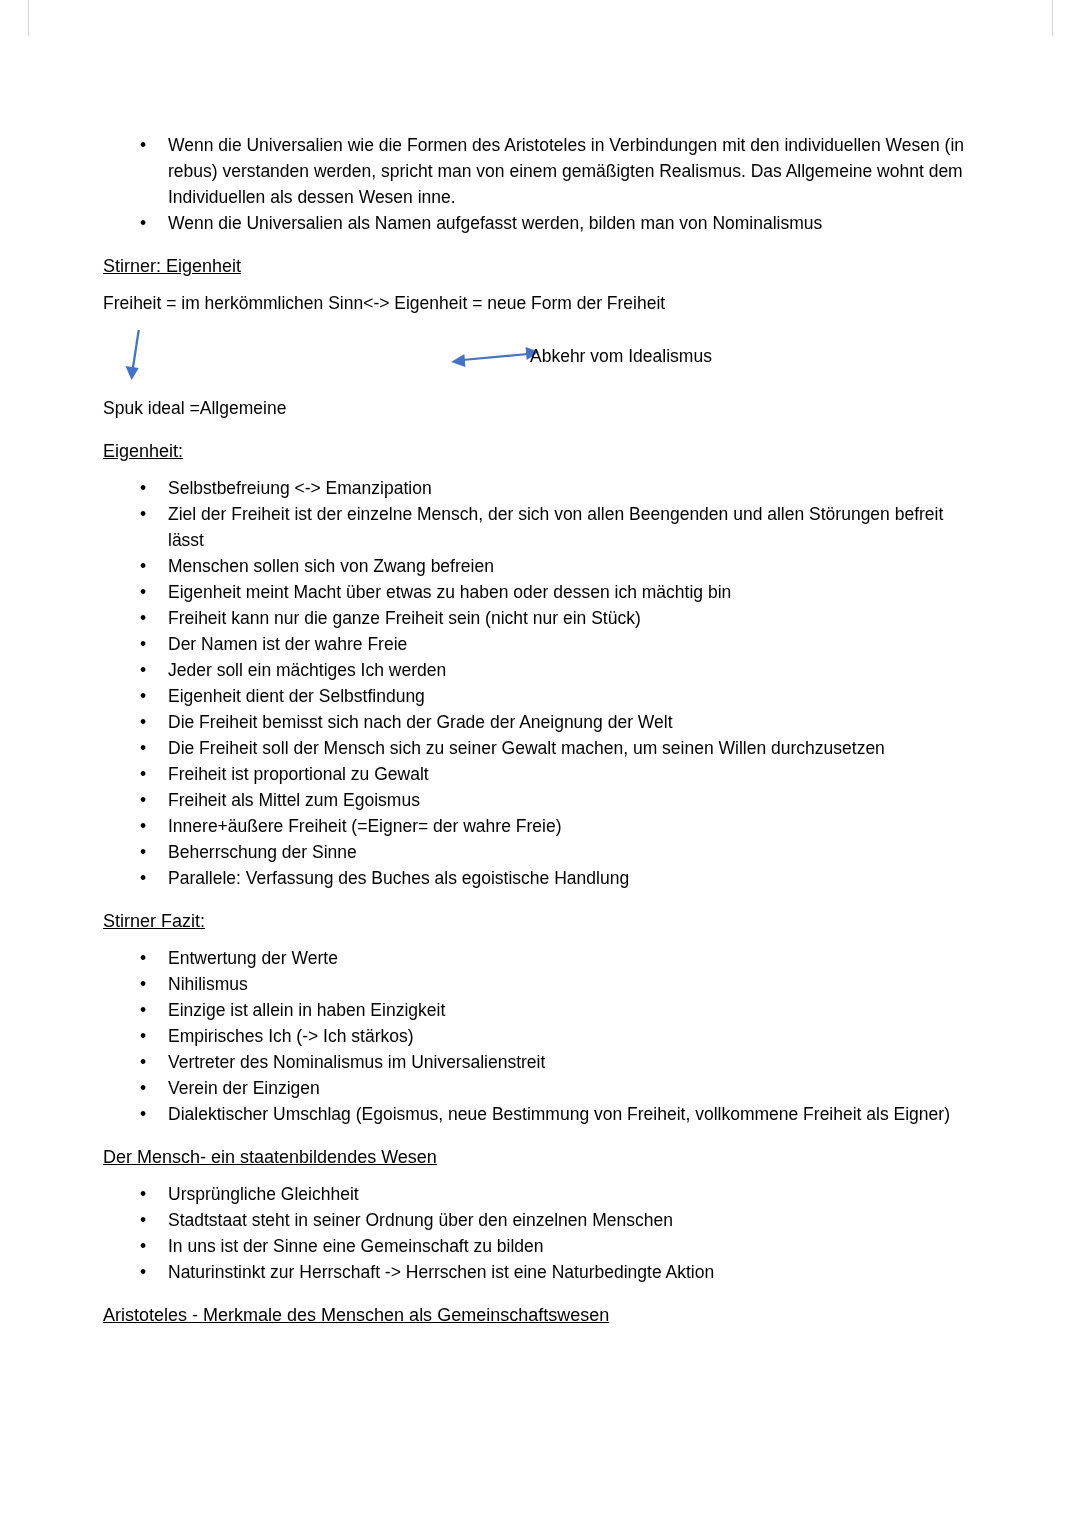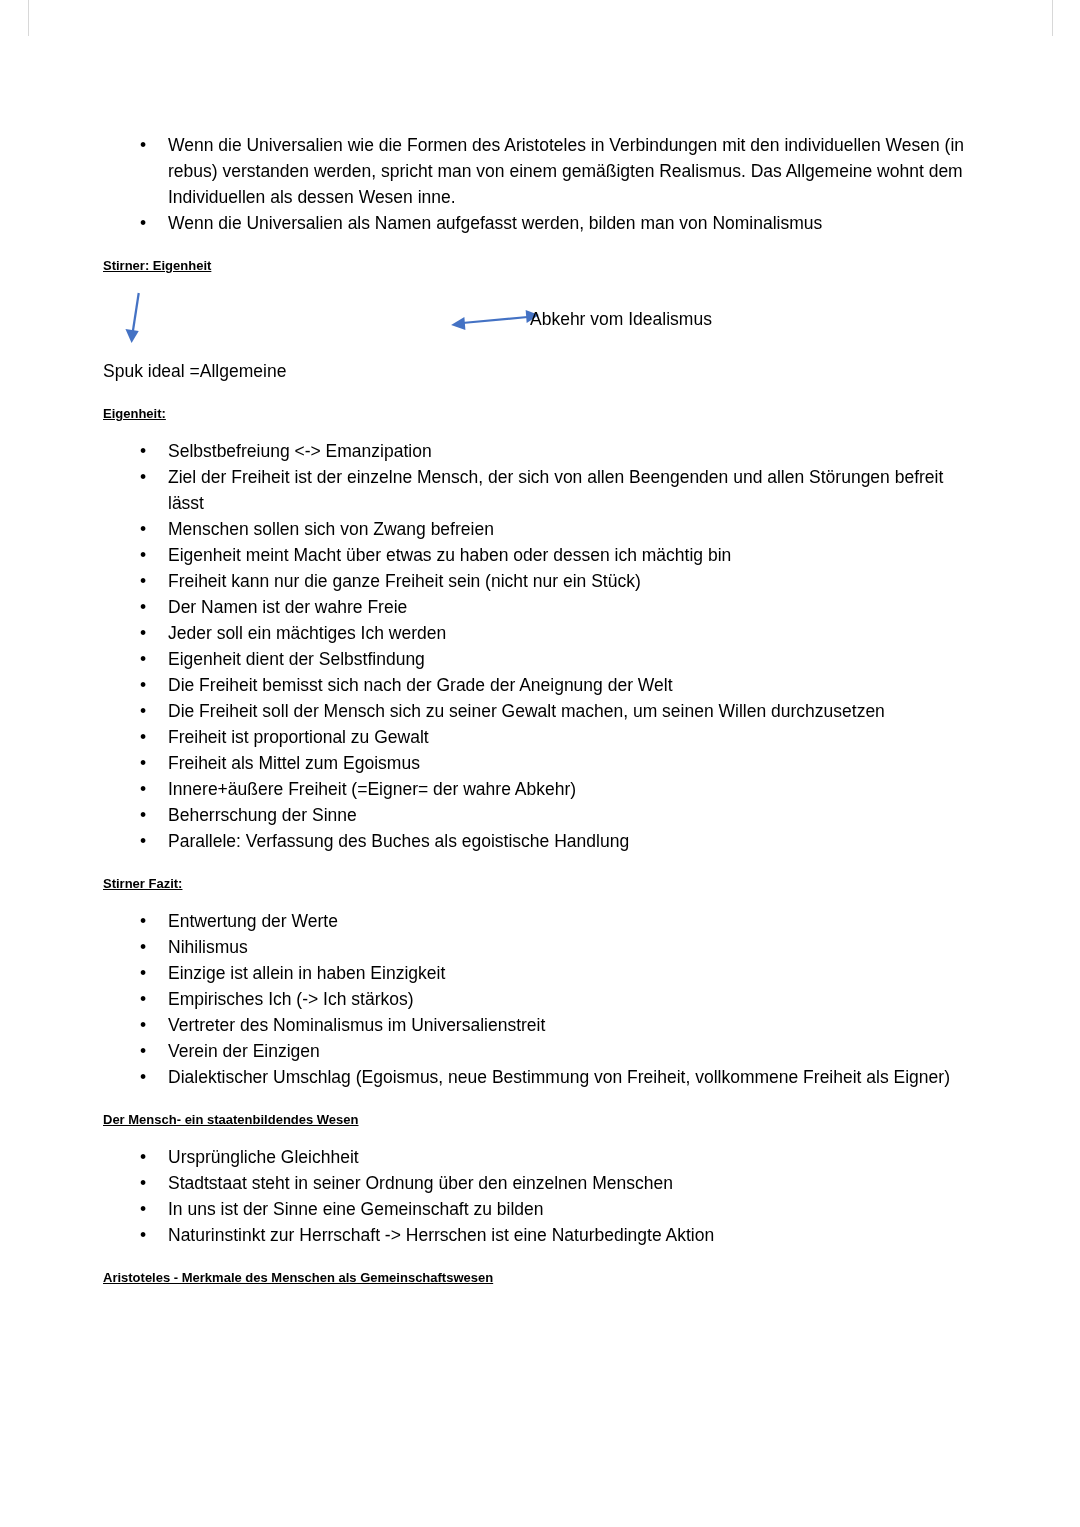--- a/index.html
+++ b/index.html
@@ -16,23 +16,23 @@
   .edge-mark { position: absolute; top: 0; width: 1px; height: 36px; background: #d8d8d8; }
   .edge-mark.left  { left: 28px; }
   .edge-mark.right { right: 27px; }
 
   .page {
     padding: 126px 97px 40px 103px;
     font-size: 17.5px;
     line-height: 26px;
   }
   h2.section-heading {
-    font-size: 13px;
+    font-size: 18px;
     line-height: 26px;
-    font-weight: bold;
+    font-weight: normal;
     text-decoration: underline;
     margin: 17px 0 11px 0;
   }
   p.paragraph { margin: 0 0 11px 0; }
   ul.bullet-list {
     list-style: none;
     margin: 6px 0 17px 0;
     padding: 0 0 0 65px;
   }
   ul.bullet-list li { position: relative; }
@@ -66,20 +66,21 @@
 
 <div class="edge-mark left"></div>
 <div class="edge-mark right"></div>
 
 <main class="page">
     <ul class="bullet-list">
       <li>Wenn die Universalien wie die Formen des Aristoteles in Verbindungen mit den individuellen Wesen (in rebus) verstanden werden, spricht man von einem gemäßigten Realismus. Das Allgemeine wohnt dem Individuellen als dessen Wesen inne.</li>
       <li>Wenn die Universalien als Namen aufgefasst werden, bilden man von Nominalismus</li>
     </ul>
     <h2 class="section-heading">Stirner: Eigenheit</h2>
+    <p class="paragraph">Freiheit = im herkömmlichen Sinn&lt;-&gt; Eigenheit = neue Form der Freiheit</p>
   <div class="diagram">
     <svg viewBox="0 0 862 60" preserveAspectRatio="none">
       <g>
         <path d="M35 3 C 33 17, 31 30, 29 43" fill="none" stroke="var(--arrow,#4472C4)" stroke-width="2.2"></path>
         <polygon points="28,53 22,39 35,41" fill="var(--arrow,#4472C4)"></polygon>
       </g>
       <g>
         <path d="M352 33 L 416 27" fill="none" stroke="var(--arrow,#4472C4)" stroke-width="2.2"></path>
         <polygon points="341,35 354,27 355,40" fill="var(--arrow,#4472C4)"></polygon>
         <polygon points="427,25 414,20 415,33" fill="var(--arrow,#4472C4)"></polygon>
@@ -95,21 +96,21 @@
       <li>Menschen sollen sich von Zwang befreien</li>
       <li>Eigenheit meint Macht über etwas zu haben oder dessen ich mächtig bin</li>
       <li>Freiheit kann nur die ganze Freiheit sein (nicht nur ein Stück)</li>
       <li>Der Namen ist der wahre Freie</li>
       <li>Jeder soll ein mächtiges Ich werden</li>
       <li>Eigenheit dient der Selbstfindung</li>
       <li>Die Freiheit bemisst sich nach der Grade der Aneignung der Welt</li>
       <li>Die Freiheit soll der Mensch sich zu seiner Gewalt machen, um seinen Willen durchzusetzen</li>
       <li>Freiheit ist proportional zu Gewalt</li>
       <li>Freiheit als Mittel zum Egoismus</li>
-      <li>Innere+äußere Freiheit (=Eigner= der wahre Abkehr)</li>
+      <li>Innere+äußere Freiheit (=Eigner= der wahre Freie)</li>
       <li>Beherrschung der Sinne</li>
       <li>Parallele: Verfassung des Buches als egoistische Handlung</li>
     </ul>
     <h2 class="section-heading">Stirner Fazit:</h2>
     <ul class="bullet-list">
       <li>Entwertung der Werte</li>
       <li>Nihilismus</li>
       <li>Einzige ist allein in haben Einzigkeit</li>
       <li>Empirisches Ich (-&gt; Ich stärkos)</li>
       <li>Vertreter des Nominalismus im Universalienstreit</li>

